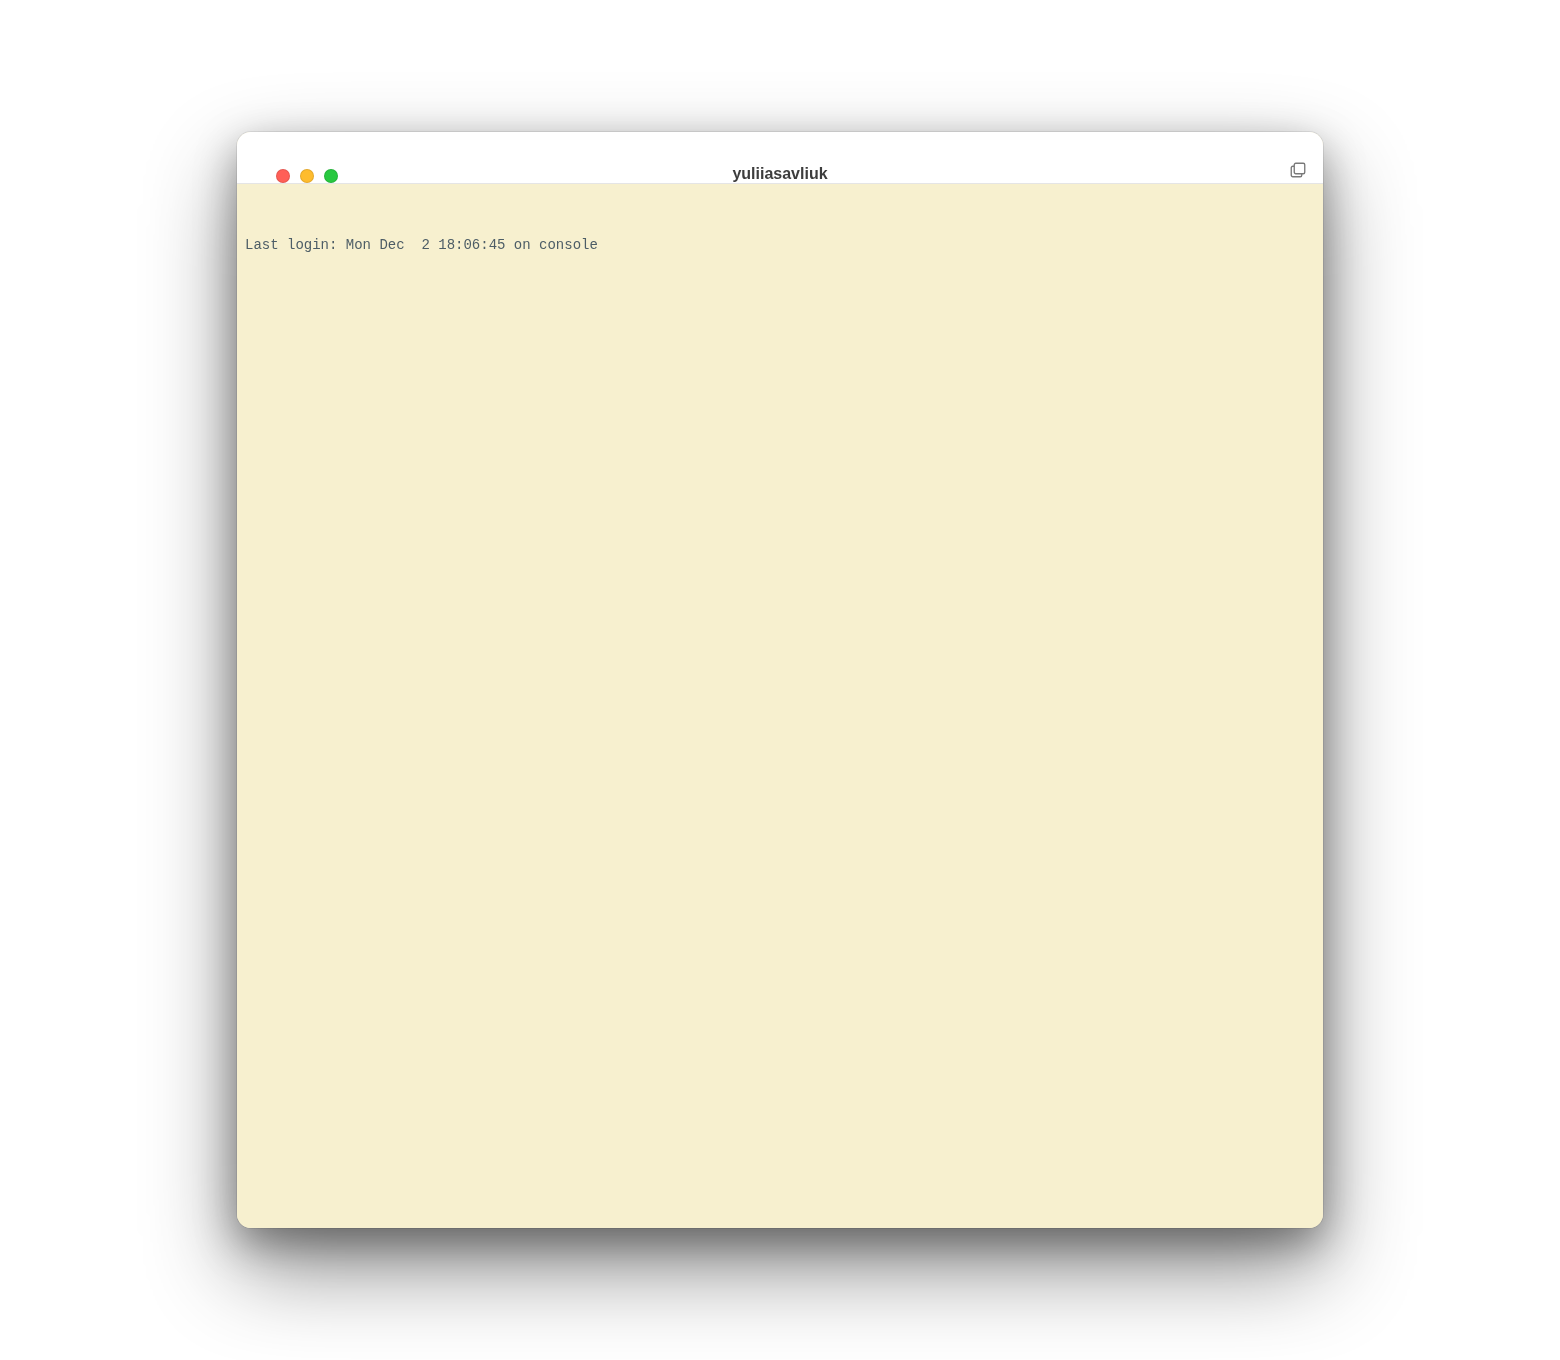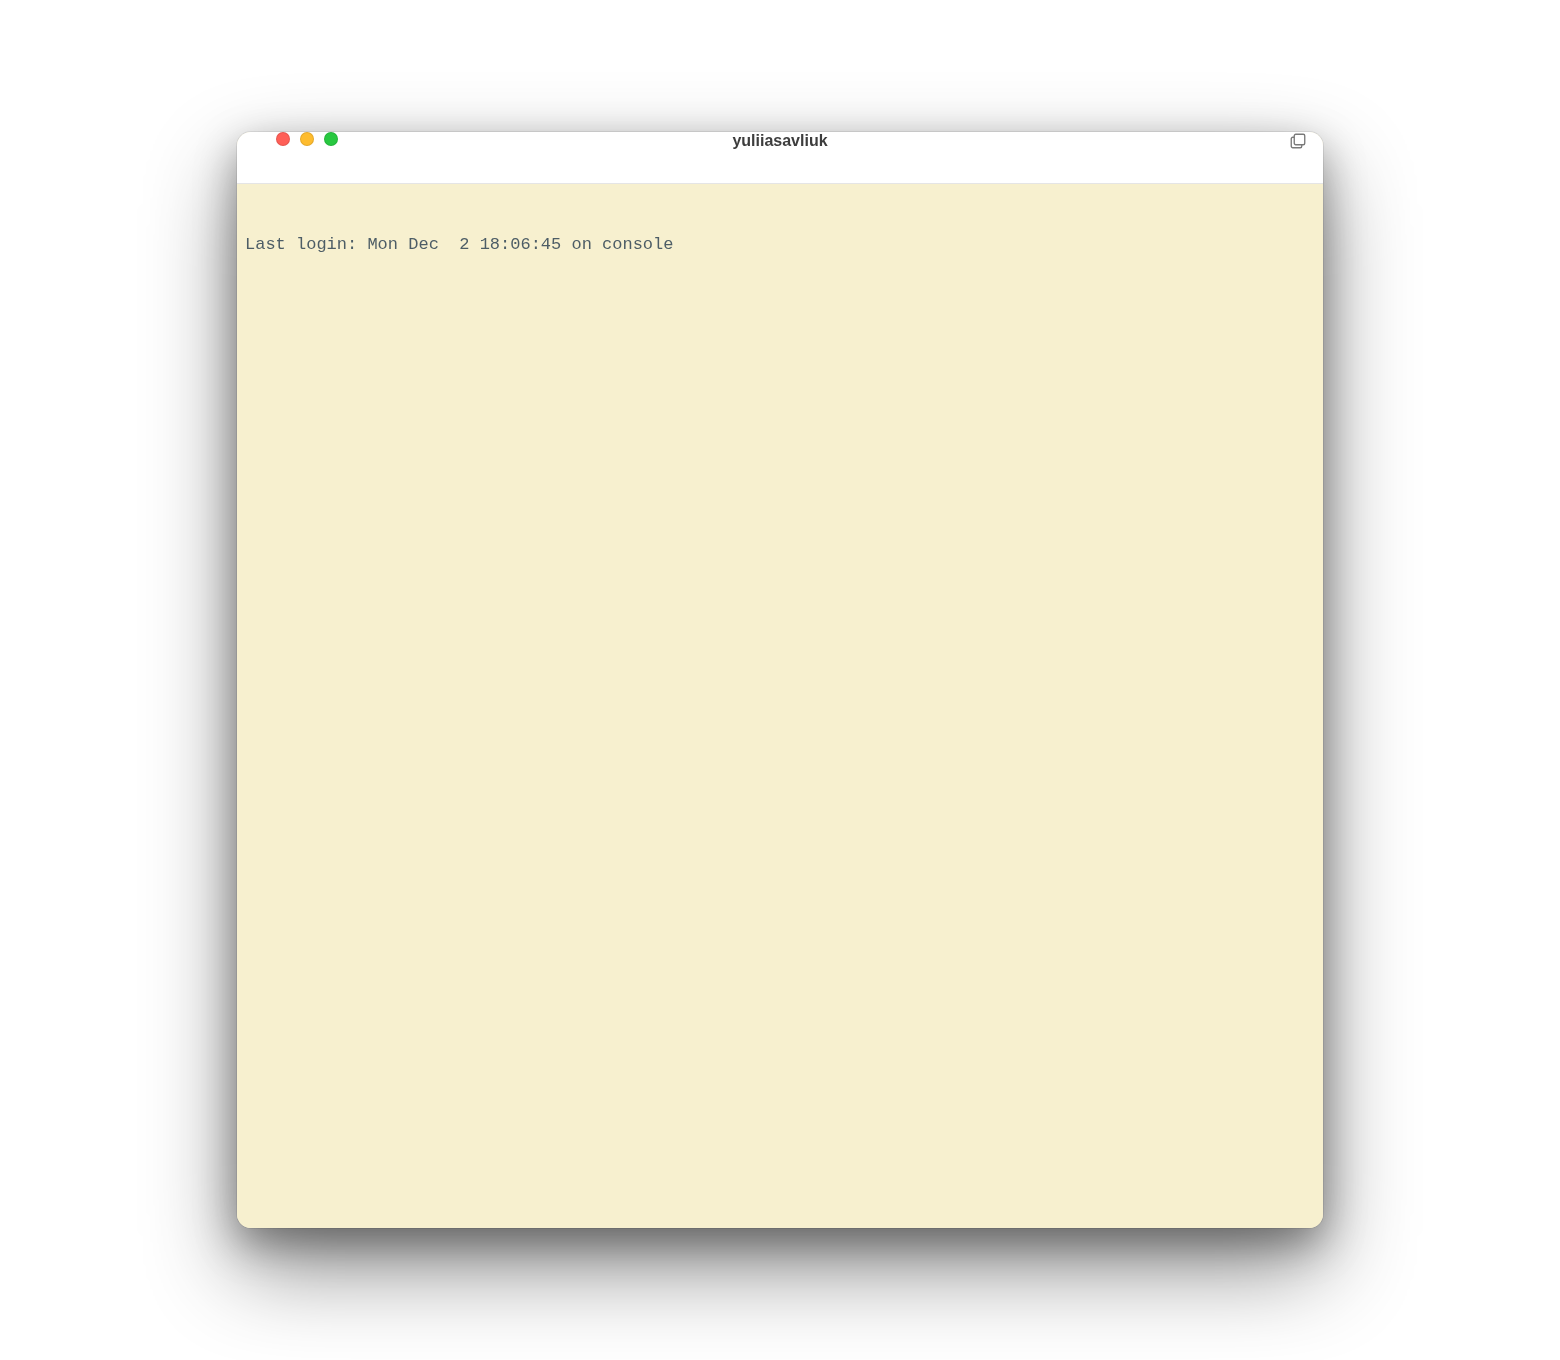--- a/index.html
+++ b/index.html
@@ -24,21 +24,21 @@
       box-shadow: 0 40px 90px rgba(0,0,0,0.45), 0 15px 40px rgba(0,0,0,0.35), 0 0 0 1px rgba(0,0,0,0.08);
       overflow: hidden;
       display: flex;
       flex-direction: column;
     }
     .titlebar {
       height: 52px;
       background: #ffffff;
       border-bottom: 1px solid #e5e5e5;
       display: flex;
-      align-items: flex-start;
+      align-items: flex-end;
       position: relative;
       flex-shrink: 0;
       padding-left: 21px;
     }
     .traffic-lights {
       display: flex;
       gap: 10px;
       padding-left: 18px;
     }
     .light {
@@ -65,21 +65,21 @@
     }
     .tabs-icon {
       width: 18px;
       height: 18px;
       color: #7a7a7a;
     }
     .terminal-body {
       flex: 1;
       padding: 6px 8px;
       font-family: "SF Mono", Menlo, Monaco, "Courier New", monospace;
-      font-size: 17px;
+      font-size: 14px;
       line-height: 22px;
       color: #4d5d66;
       background: #f7f0cf;
       white-space: pre;
       overflow: hidden;
     }
     .line {
       display: block;
     }
     .cursor {

